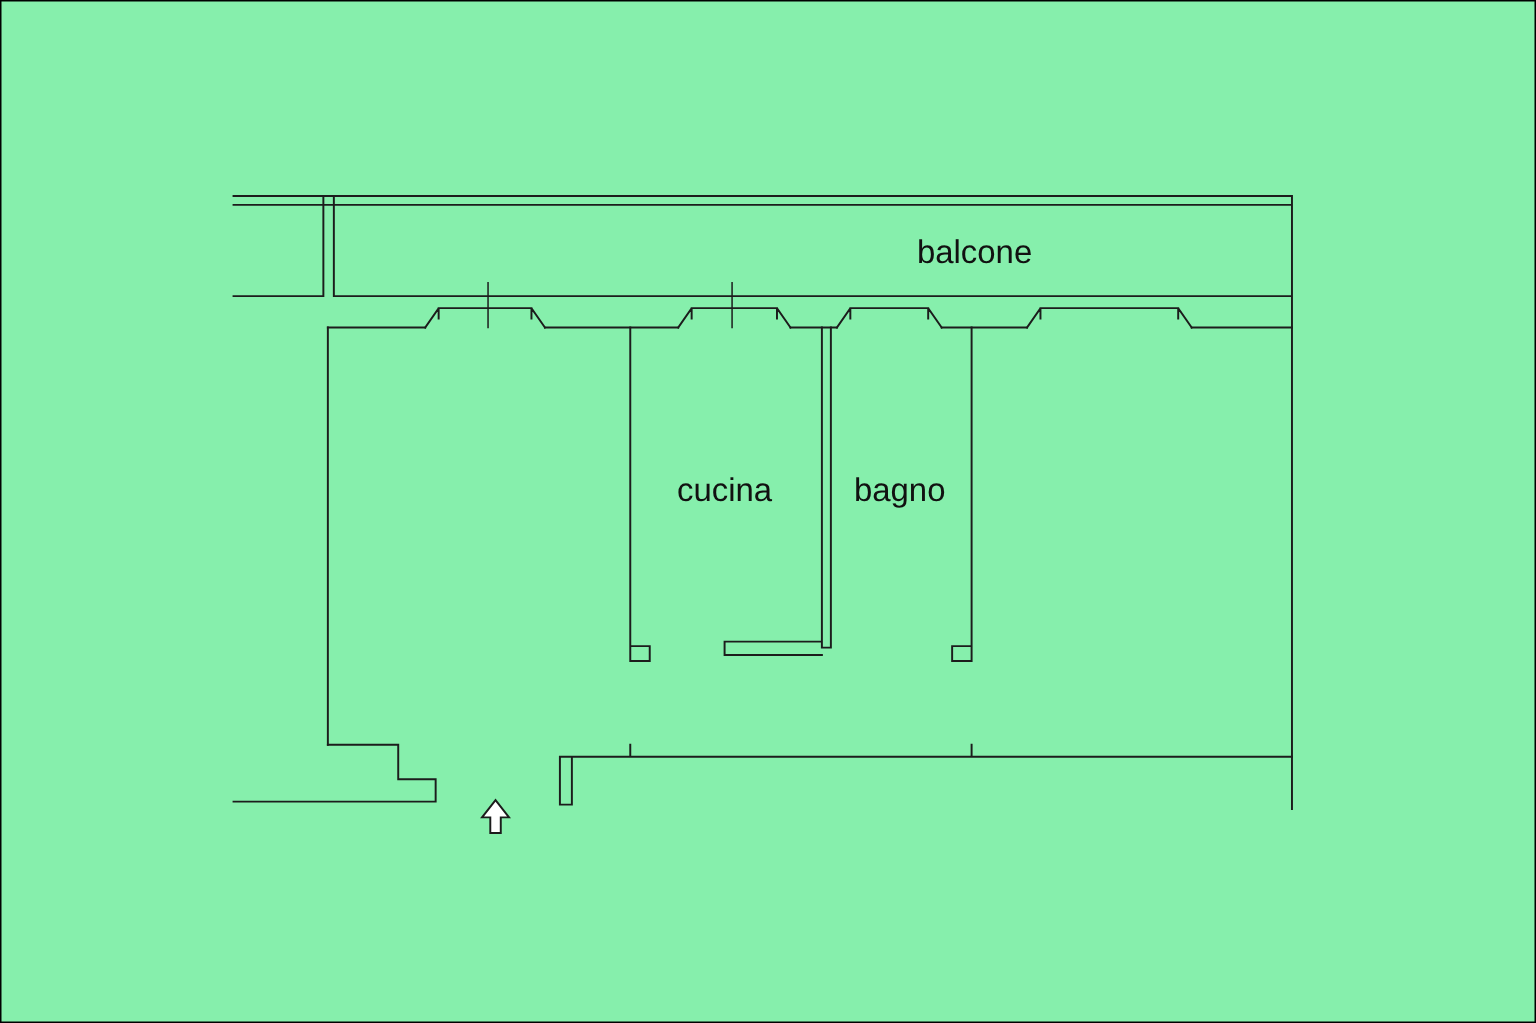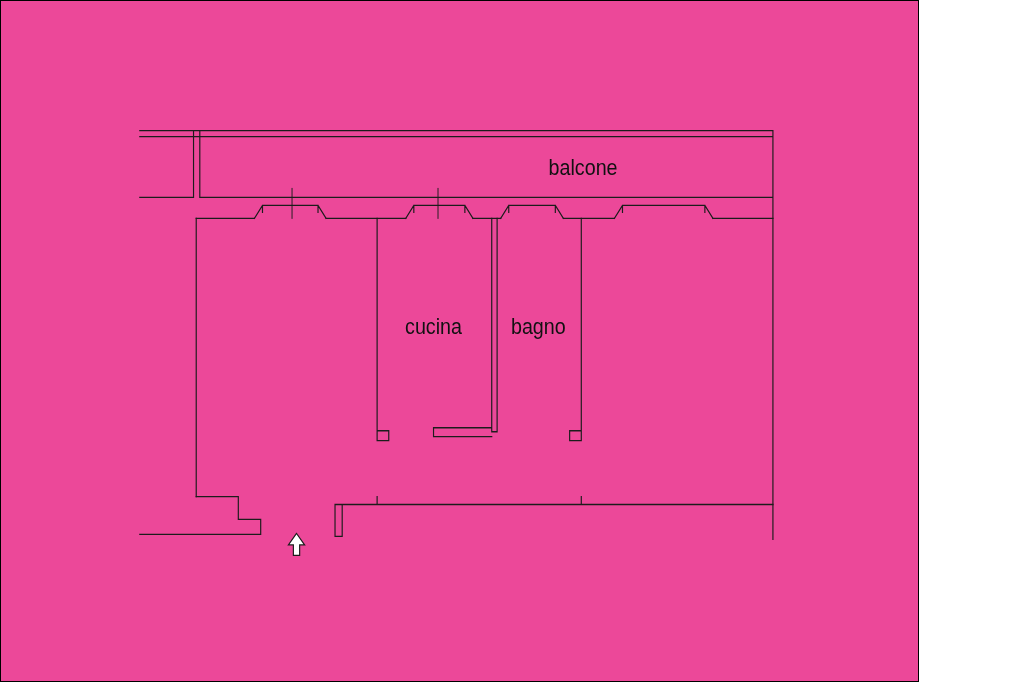--- a/index.html
+++ b/index.html
@@ -3,25 +3,25 @@
 <meta charset="utf-8">
 <style>
   html, body {
     margin: 0;
     padding: 0;
     background: #ffffff;
     font-family: "Liberation Sans", sans-serif;
   }
   .page {
     position: relative;
-    width: 919px;
+    width: 1024px;
     height: 682px;
     box-sizing: border-box;
     border: 1px solid #000000;
-    background: #ec4899;
+    background: #86efac;
     overflow: hidden;
   }
   .plan-svg {
     display: block;
     width: 100%;
     height: 100%;
   }
   .walls {
     fill: none;
     stroke: #1c1c1c;

